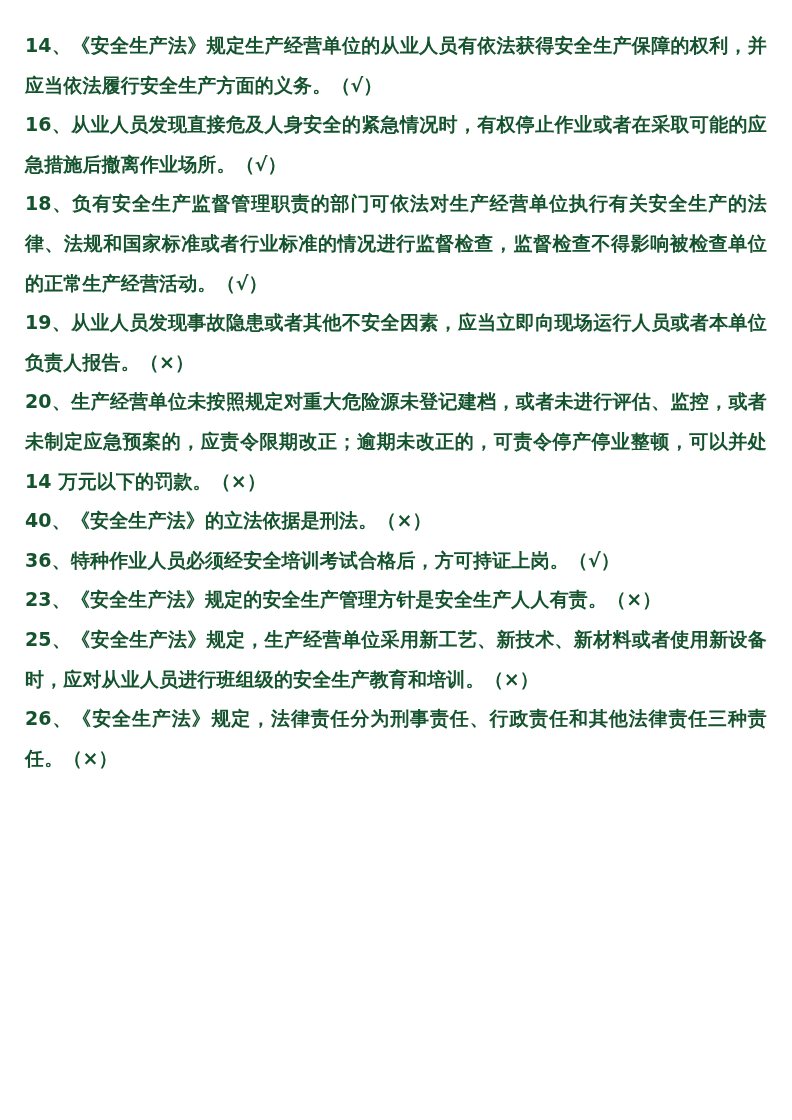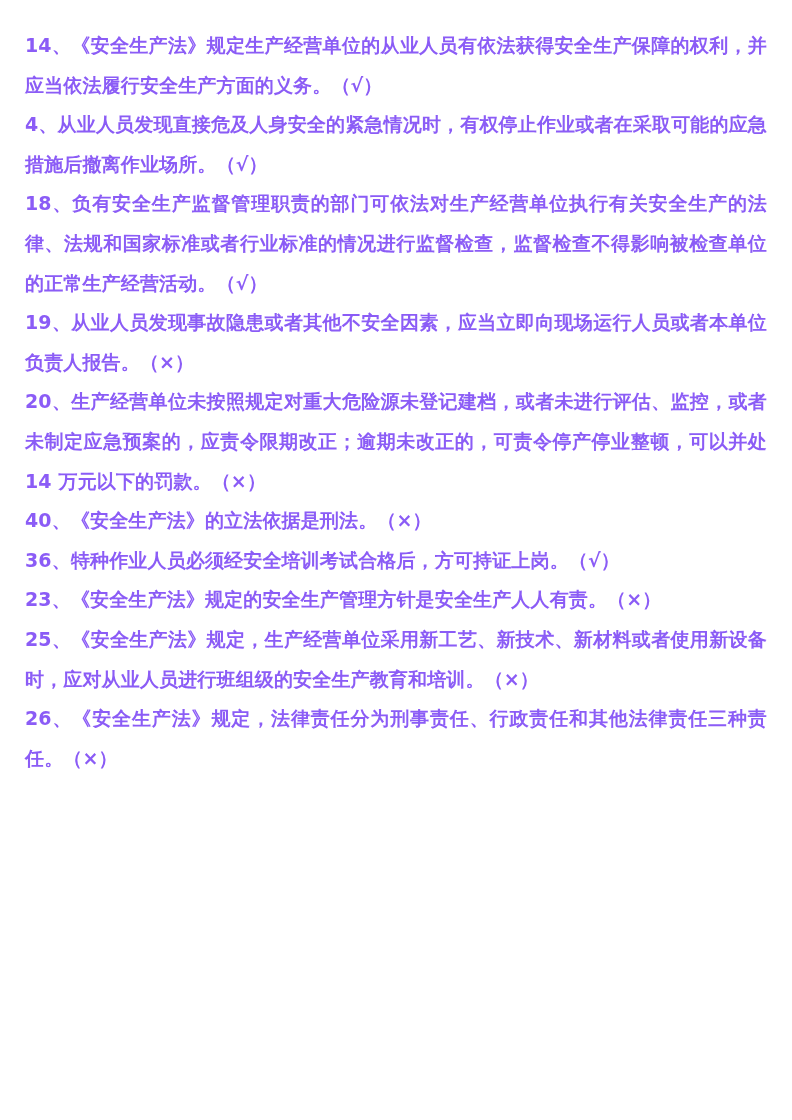--- a/index.html
+++ b/index.html
@@ -1,30 +1,30 @@
 <!DOCTYPE html>
 <html><head>
 <meta charset="utf-8">
 <style>
   html, body { margin: 0; padding: 0; background: #ffffff; }
   body { width: 792px; height: 1120px; overflow: hidden; position: relative; }
   .page {
     position: absolute; left: 25px; top: 26px; width: 742px;
     font-family: "DejaVu Sans", "Liberation Sans", sans-serif;
-    font-weight: bold; font-size: 19px; color: #8b5cf6;
+    font-weight: bold; font-size: 19px; color: #14532d;
     line-height: 39.6px; letter-spacing: 0.15px;
   }
   .item { margin: 0; text-align: justify; text-align-last: left; }
 </style>
 </head>
 <body>
 
 <div class="page">
   <p class="item">14、《安全生产法》规定生产经营单位的从业人员有依法获得安全生产保障的权利，并应当依法履行安全生产方面的义务。（√）</p>
-  <p class="item">4、从业人员发现直接危及人身安全的紧急情况时，有权停止作业或者在采取可能的应急措施后撤离作业场所。（√）</p>
+  <p class="item">16、从业人员发现直接危及人身安全的紧急情况时，有权停止作业或者在采取可能的应急措施后撤离作业场所。（√）</p>
   <p class="item">18、负有安全生产监督管理职责的部门可依法对生产经营单位执行有关安全生产的法律、法规和国家标准或者行业标准的情况进行监督检查，监督检查不得影响被检查单位的正常生产经营活动。（√）</p>
   <p class="item">19、从业人员发现事故隐患或者其他不安全因素，应当立即向现场运行人员或者本单位负责人报告。（×）</p>
   <p class="item">20、生产经营单位未按照规定对重大危险源未登记建档，或者未进行评估、监控，或者未制定应急预案的，应责令限期改正；逾期未改正的，可责令停产停业整顿，可以并处 14 万元以下的罚款。（×）</p>
   <p class="item">40、《安全生产法》的立法依据是刑法。（×）</p>
   <p class="item">36、特种作业人员必须经安全培训考试合格后，方可持证上岗。（√）</p>
   <p class="item">23、《安全生产法》规定的安全生产管理方针是安全生产人人有责。（×）</p>
   <p class="item">25、《安全生产法》规定，生产经营单位采用新工艺、新技术、新材料或者使用新设备时，应对从业人员进行班组级的安全生产教育和培训。（×）</p>
   <p class="item">26、《安全生产法》规定，法律责任分为刑事责任、行政责任和其他法律责任三种责任。（×）</p>
 </div>
 

